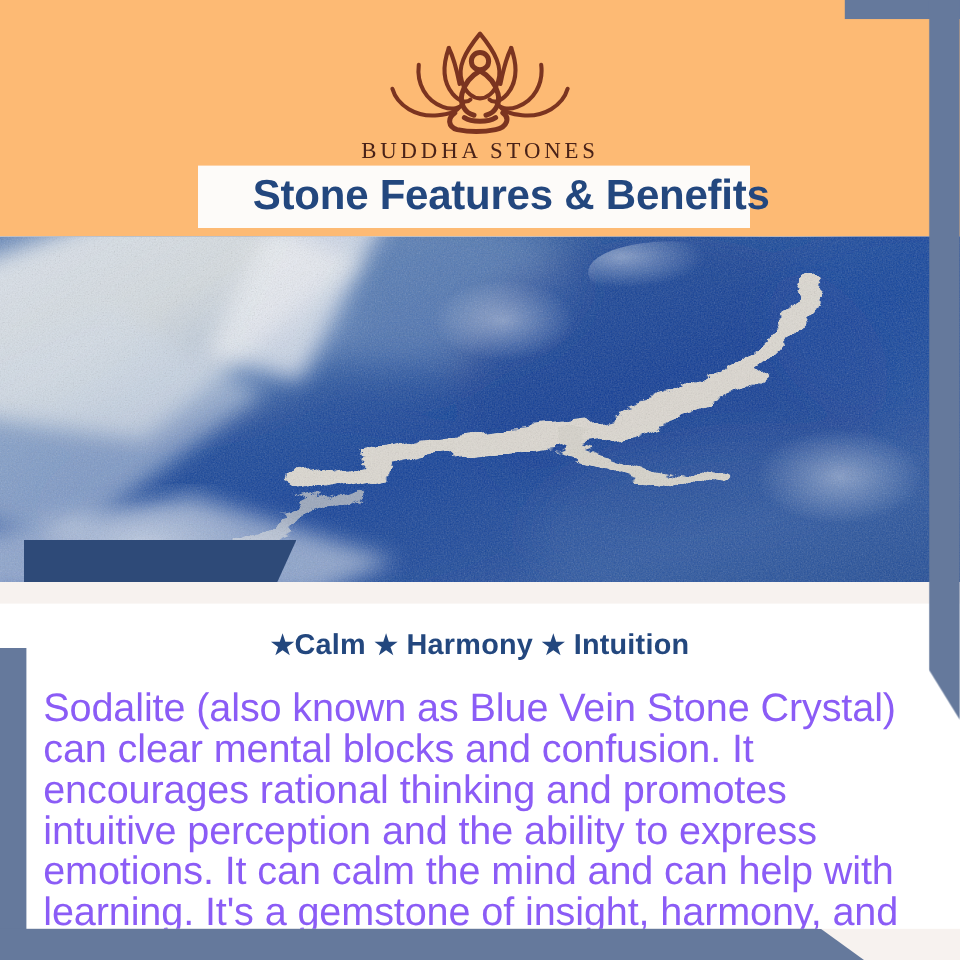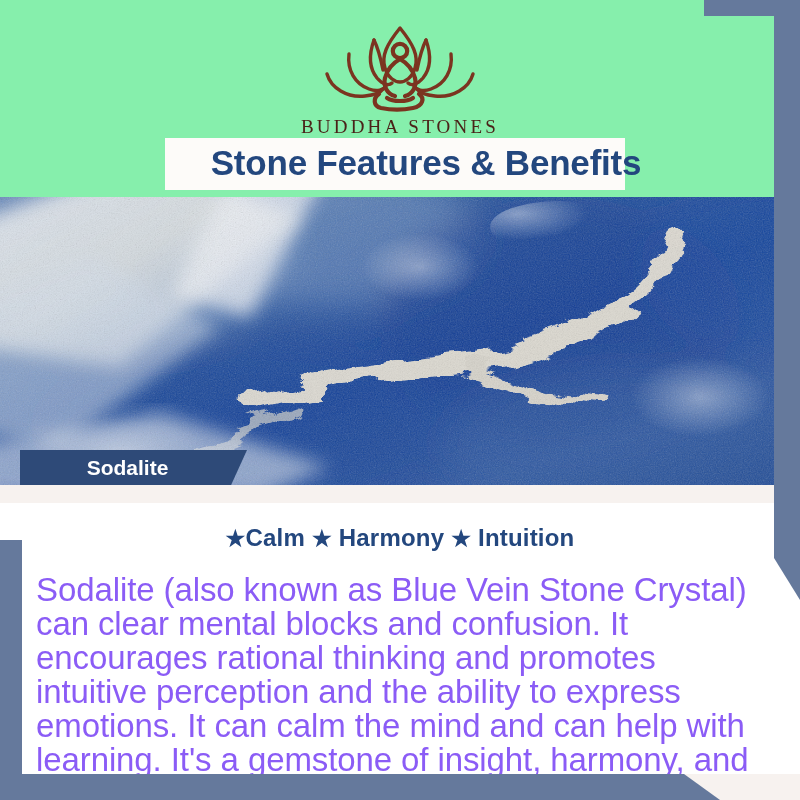--- a/index.html
+++ b/index.html
@@ -62,21 +62,21 @@
     clip-path: polygon(0 0, 55% 0, 100% 100%, 0 100%);
   }
 
   
   .header {
     position: absolute;
     left: 0;
     top: 0;
     width: 800px;
     height: 197px;
-    background: #86efac;
+    background: #fdba74;
   }
   .logo-wrap {
     position: absolute;
     left: 0;
     top: 18px;
     width: 800px;
     text-align: center;
   }
   .logo-mark {
     display: block;
@@ -330,21 +330,20 @@
         <ellipse cx="120" cy="255" rx="90" ry="36" fill="url(#glow2)"></ellipse>
         <ellipse cx="560" cy="30" rx="70" ry="26" fill="url(#glow1)"></ellipse>
       </g>
 
       <rect width="800" height="288" filter="url(#grain)" fill="#ffffff" opacity="0.5"></rect>
       <rect width="800" height="288" filter="url(#grain)" fill="#0a2f7a" opacity="0.22"></rect>
     </svg>
   </div>
 
   <div class="stone-label"></div>
-  <div class="stone-label-text">Sodalite</div>
 
   <div class="content">
     <div class="content-topband"></div>
 
     <div class="benefits">
       <span class="star">★</span><span>Calm</span><span class="gap"></span><span class="star">★</span> <span>Harmony</span><span class="gap"></span><span class="star">★</span> <span>Intuition</span>
     </div>
 
     <div class="description">Sodalite (also known as Blue Vein Stone Crystal) can clear mental blocks and confusion. It encourages rational thinking and promotes intuitive perception and the ability to express emotions. It can calm the mind and can help with learning. It's a gemstone of insight, harmony, and intuition that helps open the throat chakra.</div>
 

